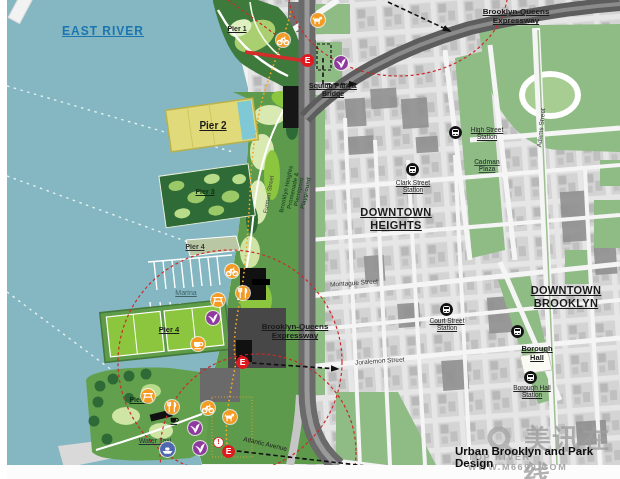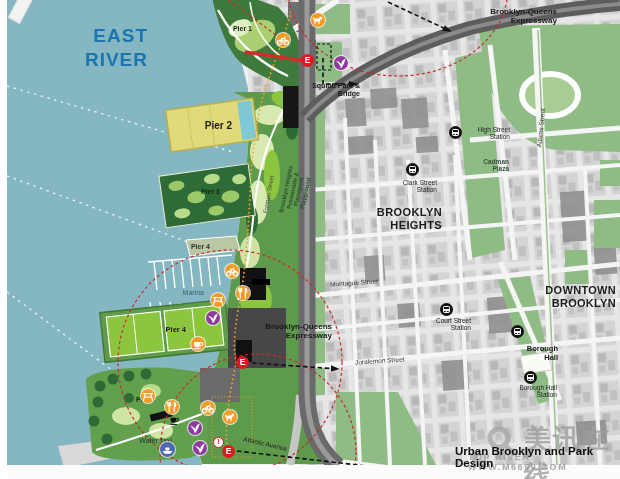--- a/index.html
+++ b/index.html
@@ -1,20 +1,20 @@
 <!DOCTYPE html>
 <html><head>
 <meta charset="utf-8">
 <style>
   html,body{margin:0;padding:0;background:#fff;}
   .stage{position:relative;width:620px;height:479px;overflow:hidden;background:#fff;
          font-family:"Liberation Sans",sans-serif;}
   .stage svg.base{position:absolute;left:0;top:0;}
   .lbl{position:absolute;color:#1a1a1a;line-height:1.15;white-space:normal;z-index:30;}
-  .c{text-align:right;}
+  .c{text-align:center;text-decoration:underline;}
   .b{font-weight:bold;}
   
   .mk{position:absolute;z-index:40;}
   .omk{width:14px;height:14px;border-radius:50%;background:#f59a23;box-shadow:0 0 0 1px rgba(255,255,255,.75);}
   .pmk{width:14px;height:14px;border-radius:50%;background:#8e3a9e;box-shadow:0 0 0 1px rgba(255,255,255,.75);}
   .bmk{width:15px;height:15px;border-radius:50%;background:#4f66b0;box-shadow:0 0 0 1px rgba(255,255,255,.75);}
   .emk{width:13px;height:13px;border-radius:50%;background:#e0191f;color:#fff;
        font:bold 8.5px/13px "Liberation Sans",sans-serif;text-align:center;}
   .wmk{width:11px;height:11px;border-radius:50%;background:#fff;border:1.6px solid #e0191f;
        color:#e0191f;font:bold 7px/7.5px "Liberation Sans",sans-serif;text-align:center;box-sizing:border-box;}
@@ -251,39 +251,39 @@
     <path d="M237,451 L409,471" marker-end="url(#ah)"></path>
     <rect x="317" y="44" width="14" height="26" stroke-width="1.2" stroke-dasharray="3,2"></rect>
   </g>
 
   <polygon points="520,356 548,352 552,370 524,374" fill="#fbfbf6" stroke="#c9c9c0"></polygon>
 
   <rect x="0" y="465" width="620" height="14" fill="#fcfcfc"></rect>
   <rect x="0" y="0" width="7" height="479" fill="#ffffff"></rect>
 </svg>
 
-<div class="lbl b c" style="left:58px;top:24px;width:90px;font-size:19px;letter-spacing:1px;color:#1b75b0;line-height:1.25;">EAST RIVER</div>
+<div class="lbl b c" style="left:58px;top:24px;width:90px;font-size:12px;letter-spacing:1px;color:#1b75b0;line-height:1.25;">EAST RIVER</div>
 
 <div class="lbl b c" style="left:222px;top:25px;width:30px;font-size:7px;">Pier 1</div>
 <div class="lbl b c" style="left:194px;top:120px;width:38px;font-size:10px;">Pier 2</div>
 <div class="lbl b c" style="left:190px;top:188px;width:30px;font-size:7px;color:#0f2e12;">Pier 3</div>
 <div class="lbl b c" style="left:180px;top:243px;width:30px;font-size:7px;color:#333;">Pier 4</div>
 <div class="lbl b c" style="left:152px;top:326px;width:34px;font-size:7.5px;">Pier 4</div>
 <div class="lbl b c" style="left:123px;top:396px;width:32px;font-size:7px;color:#0f2e12;">Pier 6</div>
 <div class="lbl c" style="left:168px;top:289px;width:36px;font-size:7px;color:#44616c;">Marina</div>
 <div class="lbl c" style="left:138px;top:437px;width:34px;font-size:7px;color:#24323d;">Water Taxi</div>
 <div class="lbl b c" style="left:306px;top:82px;width:54px;font-size:7px;">Squibb Park &amp; Bridge</div>
 
 <div class="lbl" style="left:246px;top:191px;width:46px;font-size:6px;color:#444;transform:rotate(-80deg);text-align:center;">Furman Street</div>
 <div class="lbl b" style="left:266px;top:178px;width:60px;font-size:5.8px;color:#245028;transform:rotate(-78deg);text-align:center;">Brooklyn Heights Promenade &amp; Pierrepont Playground</div>
 
 <div class="lbl b c" style="left:475px;top:7px;width:82px;font-size:8px;">Brooklyn-Queens Expressway</div>
 <div class="lbl b c" style="left:258px;top:322px;width:74px;font-size:8px;">Brooklyn-Queens Expressway</div>
 
-<div class="lbl b c" style="left:350px;top:206px;width:92px;font-size:11px;letter-spacing:.4px;">BROOKLYN HEIGHTS</div>
+<div class="lbl b c" style="left:350px;top:206px;width:92px;font-size:11px;letter-spacing:.4px;">DOWNTOWN HEIGHTS</div>
 <div class="lbl b c" style="left:516px;top:284px;width:100px;font-size:11px;letter-spacing:.3px;">DOWNTOWN BROOKLYN</div>
 <div class="lbl b c" style="left:465px;top:158px;width:44px;font-size:6.5px;color:#37503a;">Cadman Plaza</div>
 
 <div class="lbl c" style="left:464px;top:126px;width:46px;font-size:6.5px;color:#222;">High Street Station</div>
 <div class="lbl c" style="left:389px;top:179px;width:48px;font-size:6.5px;color:#222;">Clark Street Station</div>
 <div class="lbl c" style="left:423px;top:317px;width:48px;font-size:6.5px;color:#222;">Court Street Station</div>
 <div class="lbl b c" style="left:516px;top:345px;width:42px;font-size:7.5px;">Borough Hall</div>
 <div class="lbl c" style="left:507px;top:384px;width:50px;font-size:6.5px;color:#222;">Borough Hall Station</div>
 
 <div class="lbl" style="left:330px;top:279px;font-size:6.5px;color:#333;transform:rotate(-4deg);">Montague Street</div>

